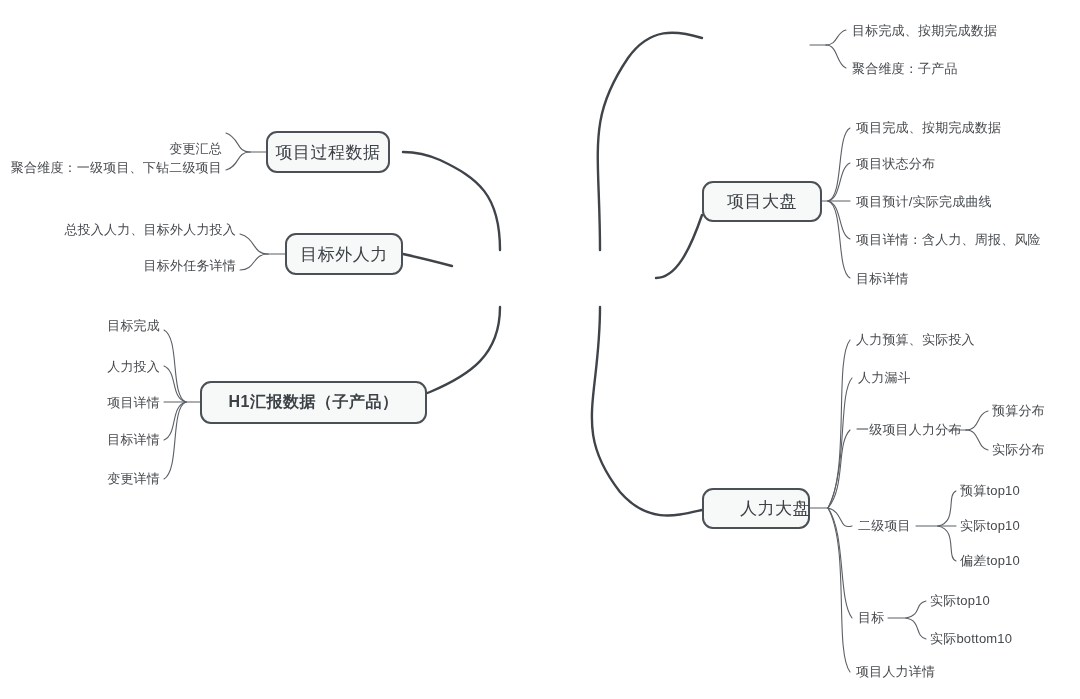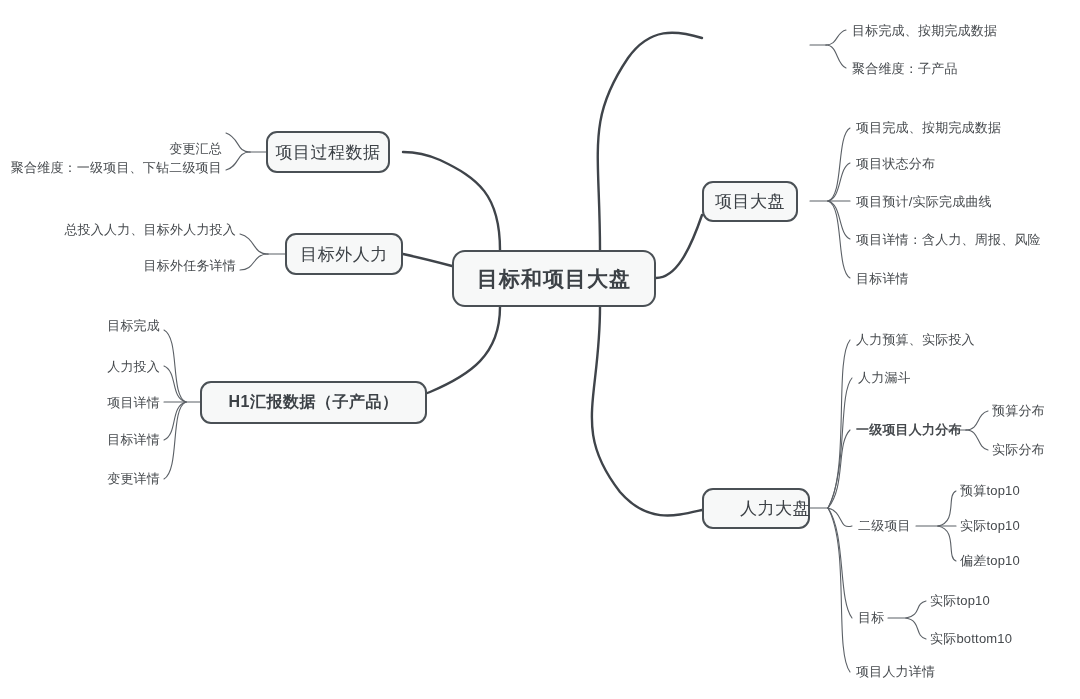--- a/index.html
+++ b/index.html
@@ -141,41 +141,40 @@
     <path d="M 268 254 C 252 254 256 270 240 270"></path>
 
     <path d="M 200 402 L 186 402"></path>
     <path d="M 186 402 C 170 396 180 338 164 330"></path>
     <path d="M 186 402 C 170 398 178 372 164 366"></path>
     <path d="M 186 402 L 164 402"></path>
     <path d="M 186 402 C 170 406 178 434 164 440"></path>
     <path d="M 186 402 C 170 408 180 470 164 479"></path>
   </svg>
 
-  <div class="node root" style="left:452px; top:250px; width:204px; height:57px;">目标和项目大盘</div>
 
-  <div class="node branch" style="left:702px; top:181px; width:96px; height:41px;">项目大盘</div>
+  <div class="node branch" style="left:702px; top:181px; width:120px; height:41px;">项目大盘</div>
   <div class="node branch" style="left:702px; top:488px; width:108px; height:41px;padding-left:38px;">人力大盘</div>
 
   <div class="node branch-left" style="left:266px; top:131px; width:124px; height:42px;">项目过程数据</div>
   <div class="node branch-left" style="left:285px; top:233px; width:118px; height:42px;">目标外人力</div>
   <div class="node branch-left bold" style="left:200px; top:381px; width:227px; height:43px;">H1汇报数据（子产品）</div>
 
   <div class="leaf right" style="left:852px; top:24px;">目标完成、按期完成数据</div>
   <div class="leaf right" style="left:852px; top:62px;">聚合维度：子产品</div>
 
   <div class="leaf right" style="left:856px; top:121px;">项目完成、按期完成数据</div>
   <div class="leaf right" style="left:856px; top:157px;">项目状态分布</div>
   <div class="leaf right" style="left:856px; top:195px;">项目预计/实际完成曲线</div>
   <div class="leaf right" style="left:856px; top:233px;">项目详情：含人力、周报、风险</div>
   <div class="leaf right" style="left:856px; top:272px;">目标详情</div>
 
   <div class="leaf right" style="left:856px; top:333px;">人力预算、实际投入</div>
   <div class="leaf right" style="left:858px; top:371px;">人力漏斗</div>
-  <div class="leaf right" style="left:856px; top:423px;font-weight:bold;">一级项目人力分布</div>
+  <div class="leaf right" style="left:856px; top:423px;">一级项目人力分布</div>
   <div class="leaf right sub" style="left:992px; top:404px;">预算分布</div>
   <div class="leaf right sub" style="left:992px; top:443px;">实际分布</div>
 
   <div class="leaf right" style="left:858px; top:519px;">二级项目</div>
   <div class="leaf right sub" style="left:960px; top:484px;">预算top10</div>
   <div class="leaf right sub" style="left:960px; top:519px;">实际top10</div>
   <div class="leaf right sub" style="left:960px; top:554px;">偏差top10</div>
 
   <div class="leaf right" style="left:858px; top:611px;">目标</div>
   <div class="leaf right sub" style="left:930px; top:594px;">实际top10</div>

